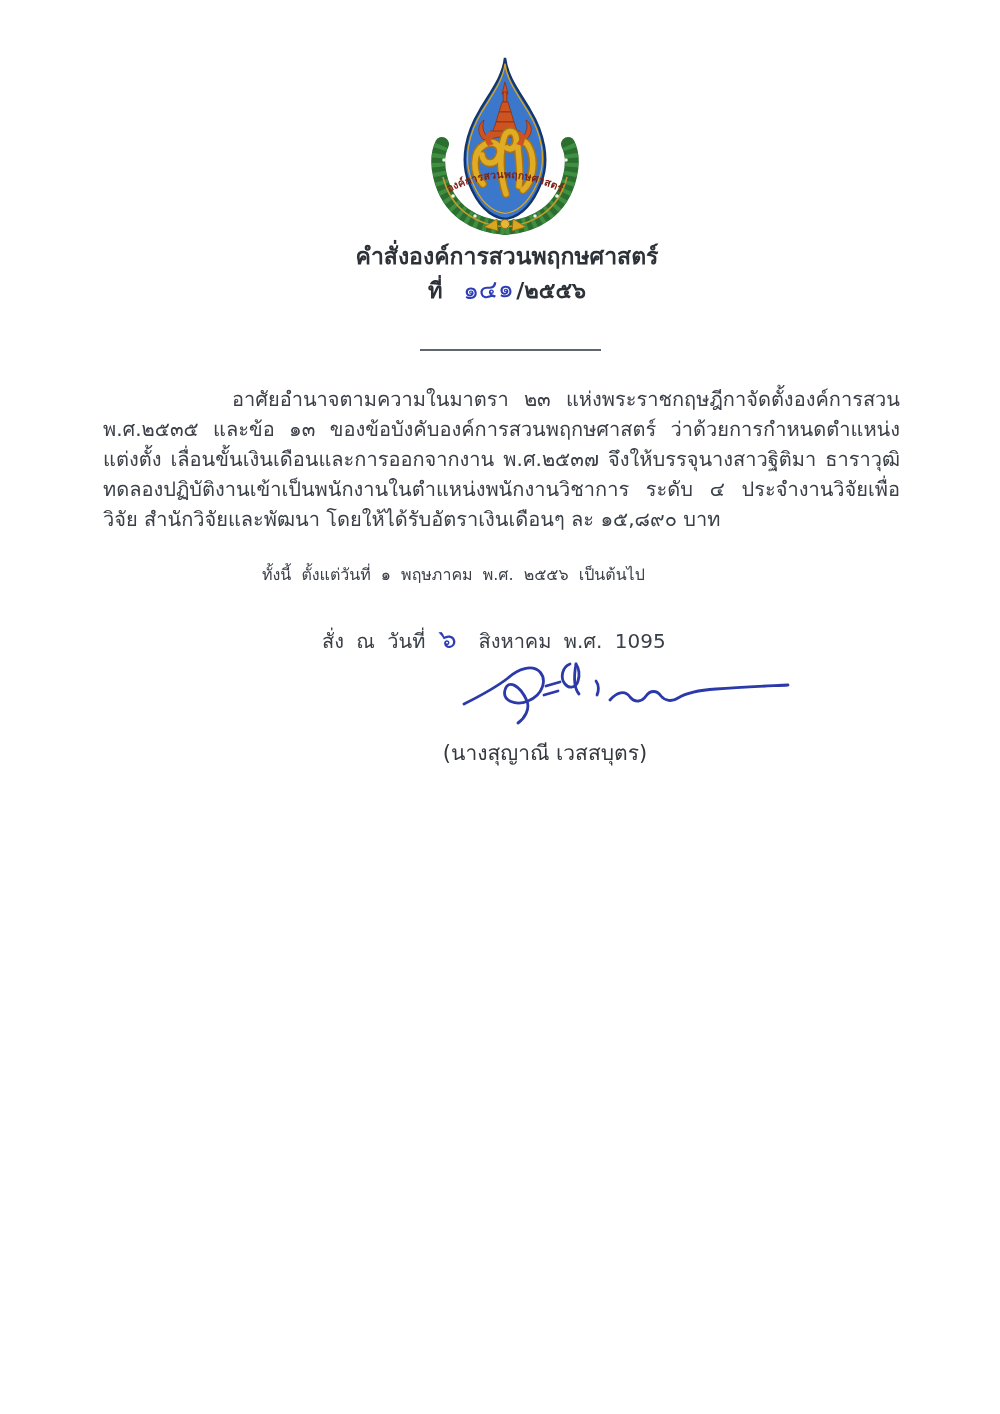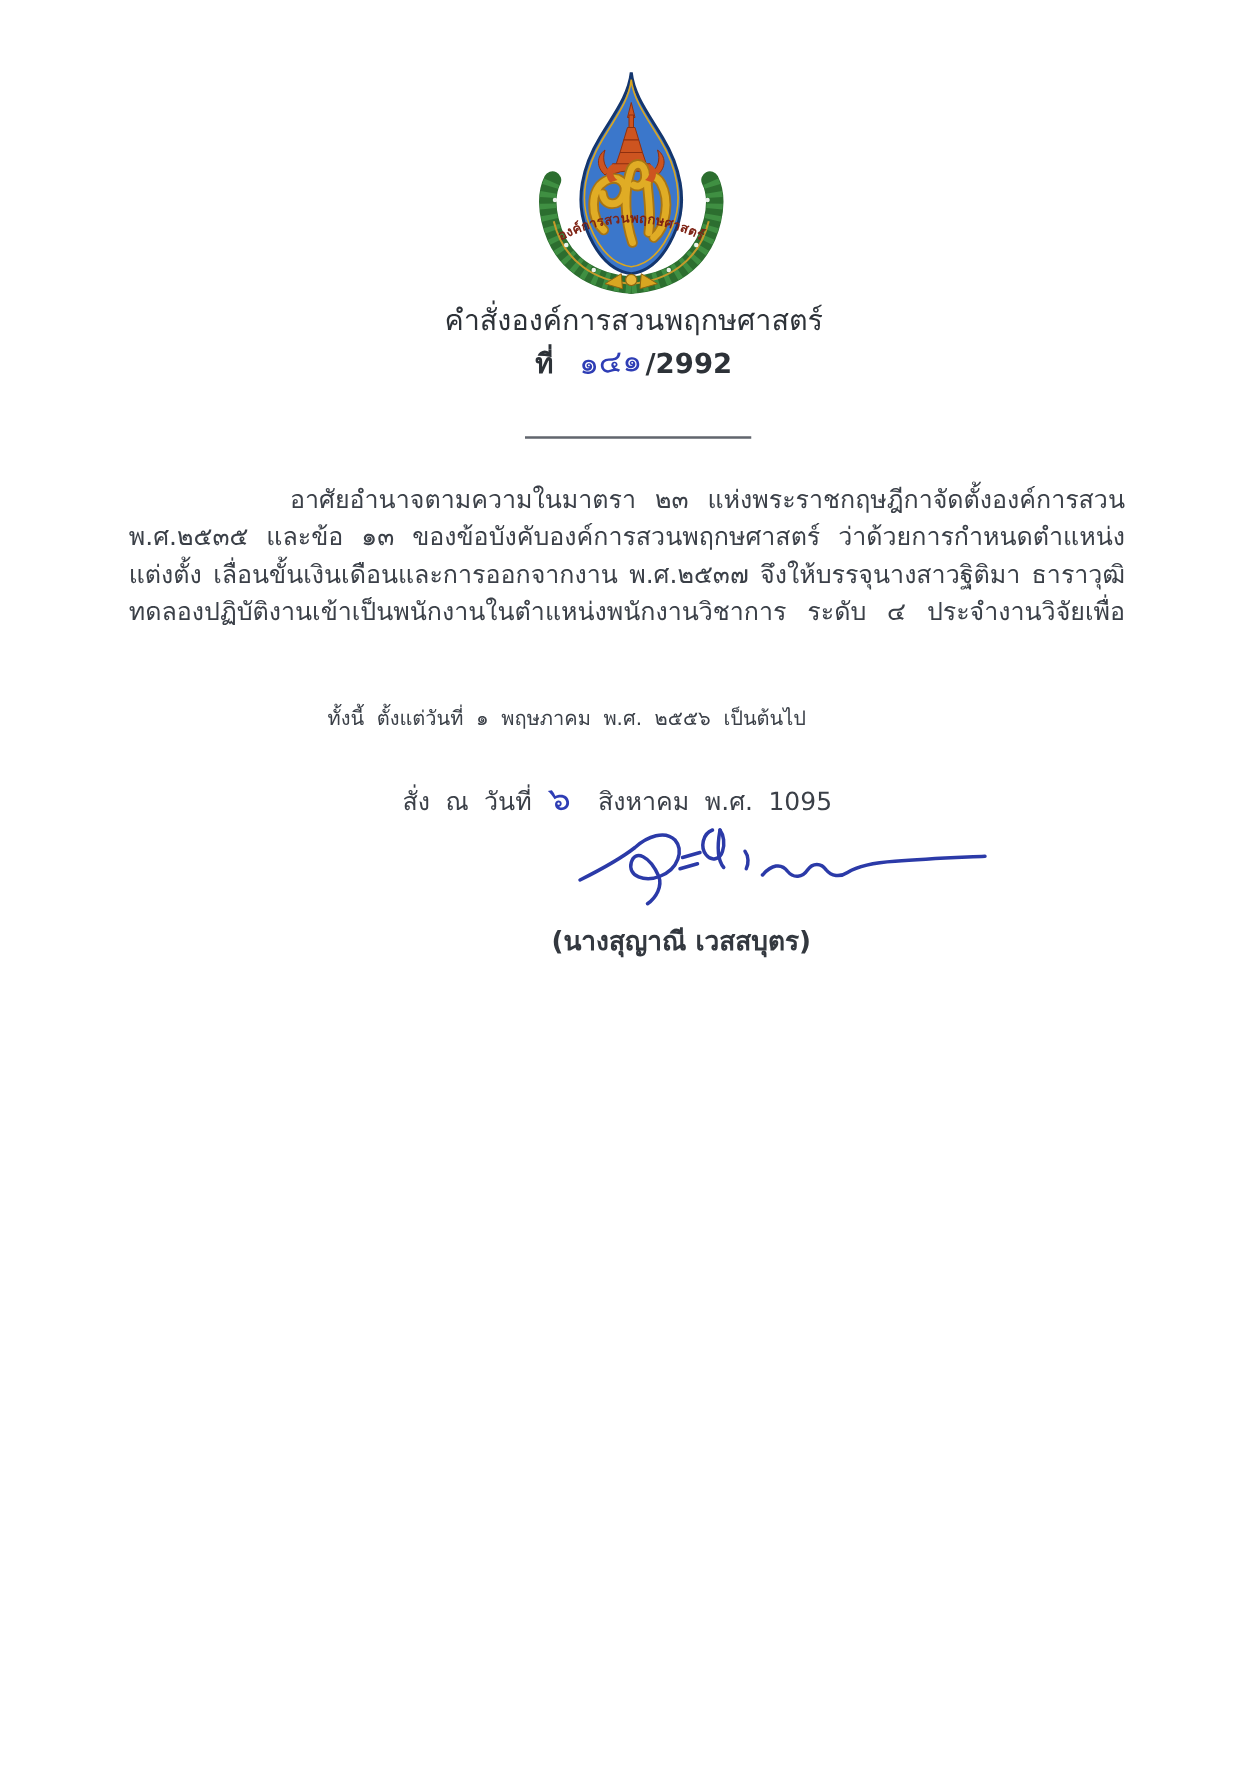--- a/index.html
+++ b/index.html
@@ -3,36 +3,36 @@
 <meta charset="utf-8">
 <style>
   html,body{margin:0;padding:0;background:#e8e8e8;}
   .page{
     position:relative;width:1000px;height:1414px;margin:0 auto;
     background:#ffffff;overflow:hidden;
     font-family:"DejaVu Sans",sans-serif;color:#3b4048;
   }
   .abs{position:absolute;}
   .heading{left:107px;width:800px;text-align:center;color:#2d3238;}
-  .h-title{top:238px;font-size:23px;font-weight:400;}
+  .h-title{top:238px;font-size:23px;font-weight:700;}
   .h-number{top:269px;font-size:22px;font-weight:700;display:flex;justify-content:center;align-items:baseline;}
   .h-subject{top:300px;font-size:22px;font-weight:700;}
   .ink{color:#2e3db5;}
   .ink-number{font-size:25px;font-weight:400;margin:0 3px 0 20px;transform:rotate(-3deg);display:inline-block;}
   .divider{left:420px;top:349px;width:181px;height:2px;background:#61666e;}
   .body-block{left:103px;top:384px;width:797px;font-size:20px;color:#3b4048;}
   .body-line{height:30px;line-height:30px;white-space:nowrap;}
   .just{text-align:justify;text-align-last:justify;white-space:normal;overflow:hidden;}
   .indent{text-indent:129px;}
   .line-effective{left:262px;top:562px;font-size:16px;word-spacing:5px;white-space:nowrap;}
   .line-order{left:322px;top:617px;font-size:20px;word-spacing:6px;white-space:nowrap;display:flex;align-items:baseline;}
   .ink-day{font-size:27px;margin:0 22px 0 14px;transform:rotate(-8deg);display:inline-block;font-weight:400;}
   .sig-wrap{left:450px;top:650px;width:350px;height:92px;}
   .signer{left:195px;width:700px;text-align:center;font-size:21px;color:#33383f;white-space:nowrap;}
-  .signer-name{top:736px;font-weight:bold;}
+  .signer-name{top:736px;}
   .signer-title{top:766px;}
   .emblem{left:420px;top:56px;width:170px;height:184px;}
 </style>
 </head>
 <body>
 
 <div class="page">
 
   <svg class="abs emblem" viewBox="0 0 170 184">
 
@@ -92,31 +92,32 @@
     <text font-size="10.5" fill="#7e2315" font-weight="700" letter-spacing="0.2">
       <textPath href="#bandArc" startOffset="50%" text-anchor="middle">องค์การสวนพฤกษศาสตร์</textPath>
     </text>
   </svg>
 
   <div class="abs heading h-title">คำสั่งองค์การสวนพฤกษศาสตร์</div>
 
   <div class="abs heading h-number">
     <span>ที่</span>
     <span class="ink ink-number">๑๔๑</span>
-    <span>/2992</span>
+    <span>/๒๕๕๖</span>
   </div>
 
 
   <div class="abs divider"></div>
 
   <div class="abs body-block">
     <div class="body-line just indent">อาศัยอำนาจตามความในมาตรา ๒๓ แห่งพระราชกฤษฎีกาจัดตั้งองค์การสวนพฤกษศาสตร์</div>
     <div class="body-line just">พ.ศ.๒๕๓๕ และข้อ ๑๓ ของข้อบังคับองค์การสวนพฤกษศาสตร์ ว่าด้วยการกำหนดตำแหน่ง การบรรจุ</div>
     <div class="body-line just">แต่งตั้ง เลื่อนขั้นเงินเดือนและการออกจากงาน พ.ศ.๒๕๓๗ จึงให้บรรจุนางสาวฐิติมา ธาราวุฒิ ซึ่งผ่านการ</div>
     <div class="body-line just">ทดลองปฏิบัติงานเข้าเป็นพนักงานในตำแหน่งพนักงานวิชาการ ระดับ ๔ ประจำงานวิจัยเพื่อการอนุรักษ์ ส่วน</div>
+    <div class="body-line">วิจัย สำนักวิจัยและพัฒนา โดยให้ได้รับอัตราเงินเดือนๆ ละ ๑๕,๘๙๐ บาท</div>
   </div>
 
   <div class="abs line-effective">ทั้งนี้ ตั้งแต่วันที่ ๑ พฤษภาคม พ.ศ. ๒๕๕๖ เป็นต้นไป</div>
 
   <div class="abs line-order">
     <span>สั่ง ณ วันที่</span>
     <span class="ink ink-day">๖</span>
     <span>สิงหาคม พ.ศ. 1095</span>
   </div>
 

